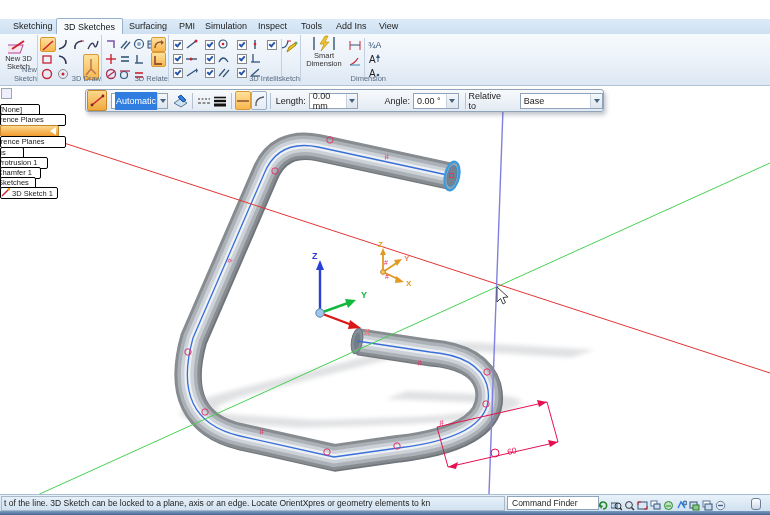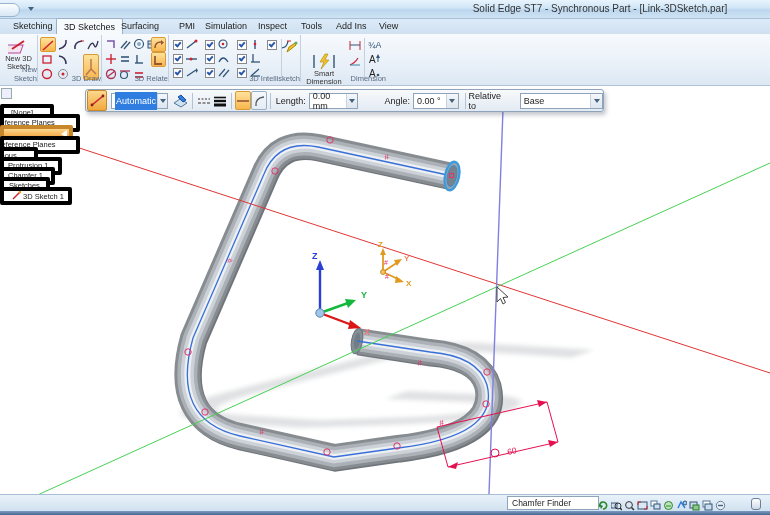--- a/index.html
+++ b/index.html
@@ -42,22 +42,22 @@
   .combo{background:#fff;border:1px solid #8fa3ba;height:14px;display:flex;align-items:center;
     font-size:9px;padding-left:3px;position:relative;}
   .combo .arr{margin-left:auto;width:11px;height:100%;display:flex;align-items:center;
     justify-content:center;border-left:1px solid #c8d2de;background:linear-gradient(#f4f7fa,#dde5ee);}
   .combo .arr:after{content:"";width:0;height:0;border-left:3px solid transparent;
     border-right:3px solid transparent;border-top:4px solid #44617e;}
   .tinybtn{width:18px;height:17px;border:1px solid transparent;border-radius:2px;
     display:flex;align-items:center;justify-content:center;}
   .tinybtn.on{background:linear-gradient(#fde29c,#f8b64d);border-color:#d99a36;}
   
-  .pfitem{position:absolute;height:10px;background:#fff;border:4px solid #000000;border-radius:2px;
-    overflow:hidden;font-size:7.5px;line-height:10px;color:#222;white-space:nowrap;padding-left:8px;}
+  .pfitem{position:absolute;height:10px;background:#fff;border:1px solid #000000;border-radius:2px;
+    overflow:hidden;font-size:7.5px;line-height:10px;color:#222;white-space:nowrap;}
   
   #statusbar{left:0;top:494px;width:770px;height:17px;
     background:linear-gradient(#e9f2fa,#cfe0ef);border-top:1px solid #a9bed4;}
   #bottomstrip{left:0;top:511px;width:770px;height:4px;background:linear-gradient(#7b9cc2,#46688f);}
   #prompt-box{left:1px;top:1px;width:502px;height:13px;border:1px solid #aab8c8;background:transparent;
     font-size:8.5px;color:#222;line-height:13px;overflow:hidden;white-space:nowrap;}
   #cmdfinder{left:507px;top:1px;width:86px;height:12px;background:#fff;border:1px solid #8fa3ba;
     font-size:8.5px;color:#222;line-height:12px;padding-left:4px;}
   .sico{position:absolute;top:2px;width:10px;height:11px;}
   svg text{font-family:"Liberation Sans","DejaVu Sans",sans-serif;}
@@ -162,30 +162,25 @@
       <polygon points="547,402 537,400 539,407" fill="#e61050" stroke="none"></polygon>
       <circle cx="495" cy="453" r="4"></circle>
       <text x="508" y="455" transform="rotate(-13 508 455)" fill="#e61050" stroke="none" font-size="8.5">60</text>
     </g>
 
     <g>
       <polygon points="497,287 497,302 500.5,298.5 503,304 505.5,302.5 503,297.5 508,297" fill="#fff" stroke="#444" stroke-width="1"></polygon>
     </g>
   </svg>
 
-  <div id="titlebar" class="abs">
-    <div id="qat-btn" class="abs"></div>
-    <div id="qat-arrow" class="abs"></div>
-    <div id="title-text" class="abs">Solid Edge ST7 - Synchronous Part - [Link-3DSketch.par]</div>
-  </div>
 
   <div id="tabrow" class="abs">
     <span class="tab" style="left:6px">Sketching</span>
     <span class="tab active" style="left:56px">3D Sketches</span>
-    <span class="tab" style="left:114px">Surfacing</span>
+    <span class="tab" style="left:122px">Surfacing</span>
     <span class="tab" style="left:172px">PMI</span>
     <span class="tab" style="left:198px">Simulation</span>
     <span class="tab" style="left:251px">Inspect</span>
     <span class="tab" style="left:294px">Tools</span>
     <span class="tab" style="left:329px">Add Ins</span>
     <span class="tab" style="left:372px">View</span>
   </div>
 
   <div id="ribbon" class="abs">
 
@@ -401,21 +396,21 @@
       <div class="ic" style="left:116px;top:6px">
         <svg width="14" height="14">
             <polygon points="3,11 5,6 11,2 12,4 7,8" fill="#f2c12e" stroke="#a80"></polygon>
             <circle cx="12" cy="2" r="1.5" fill="#6a6"></circle>
           </svg>
       </div>
       <div class="gl">3D Intellisketch</div>
     </div>
 
     <div class="group" style="left:300px;width:86px;border-right:none">
-      <div class="bigbtn" style="left:4px;top:18px;width:40px">
+      <div class="bigbtn" style="left:4px;top:0;width:40px">
         <svg width="26" height="17">
           <line x1="3" y1="2" x2="3" y2="15" stroke="#357" stroke-width="1.4"></line>
           <line x1="23" y1="2" x2="23" y2="15" stroke="#357" stroke-width="1.4"></line>
           <polygon points="14,1 9,9 13,9 10,16 18,7 14,7 17,1" fill="#f2c12e" stroke="#a80" stroke-width=".6"></polygon>
         </svg>
         <span>Smart Dimension</span>
       </div>
       <div class="ic" style="left:48px;top:3px">
         <svg width="14" height="13">
             <line x1="2" y1="2" x2="2" y2="11" stroke="#c23"></line>
@@ -530,21 +525,24 @@
   <div class="pfitem" style="left:0;top:177px;width:34px"><span style="margin-left:-3px">Sketches</span></div>
   <div class="pfitem" style="left:0;top:187px;width:56px">
     <svg width="9" height="9" style="vertical-align:-1px">
       <line x1="1" y1="8" x2="8" y2="1" stroke="#c23" stroke-width="1.5"></line>
         <circle cx="8" cy="1" r="1.3" fill="#f90"></circle>
     </svg>
     <span>3D Sketch 1</span>
   </div>
 
   <div id="statusbar" class="abs">
-    <div id="cmdfinder" class="abs">Chamfer Finder</div>
+    <div id="prompt-box" class="abs">
+      <span style="padding-left:2px">t of the line. 3D Sketch can be locked to a plane, axis or an edge. Locate OrientXpres or geometry elements to kn</span>
+    </div>
+    <div id="cmdfinder" class="abs">Command Finder</div>
 
     <div class="sico" style="left:598px">
       <svg width="10" height="11">
           <path d="M2 7 A3.5 3.5 0 1 1 5 9" fill="none" stroke="#2a8a2a" stroke-width="1.6"></path>
           <polygon points="1,4 5,6 3,9" fill="#2a8a2a"></polygon>
         </svg>
     </div>
     <div class="sico" style="left:611px">
       <svg width="11" height="11">
           <rect x="0" y="3" width="6" height="5" fill="#cde" stroke="#357"></rect>

